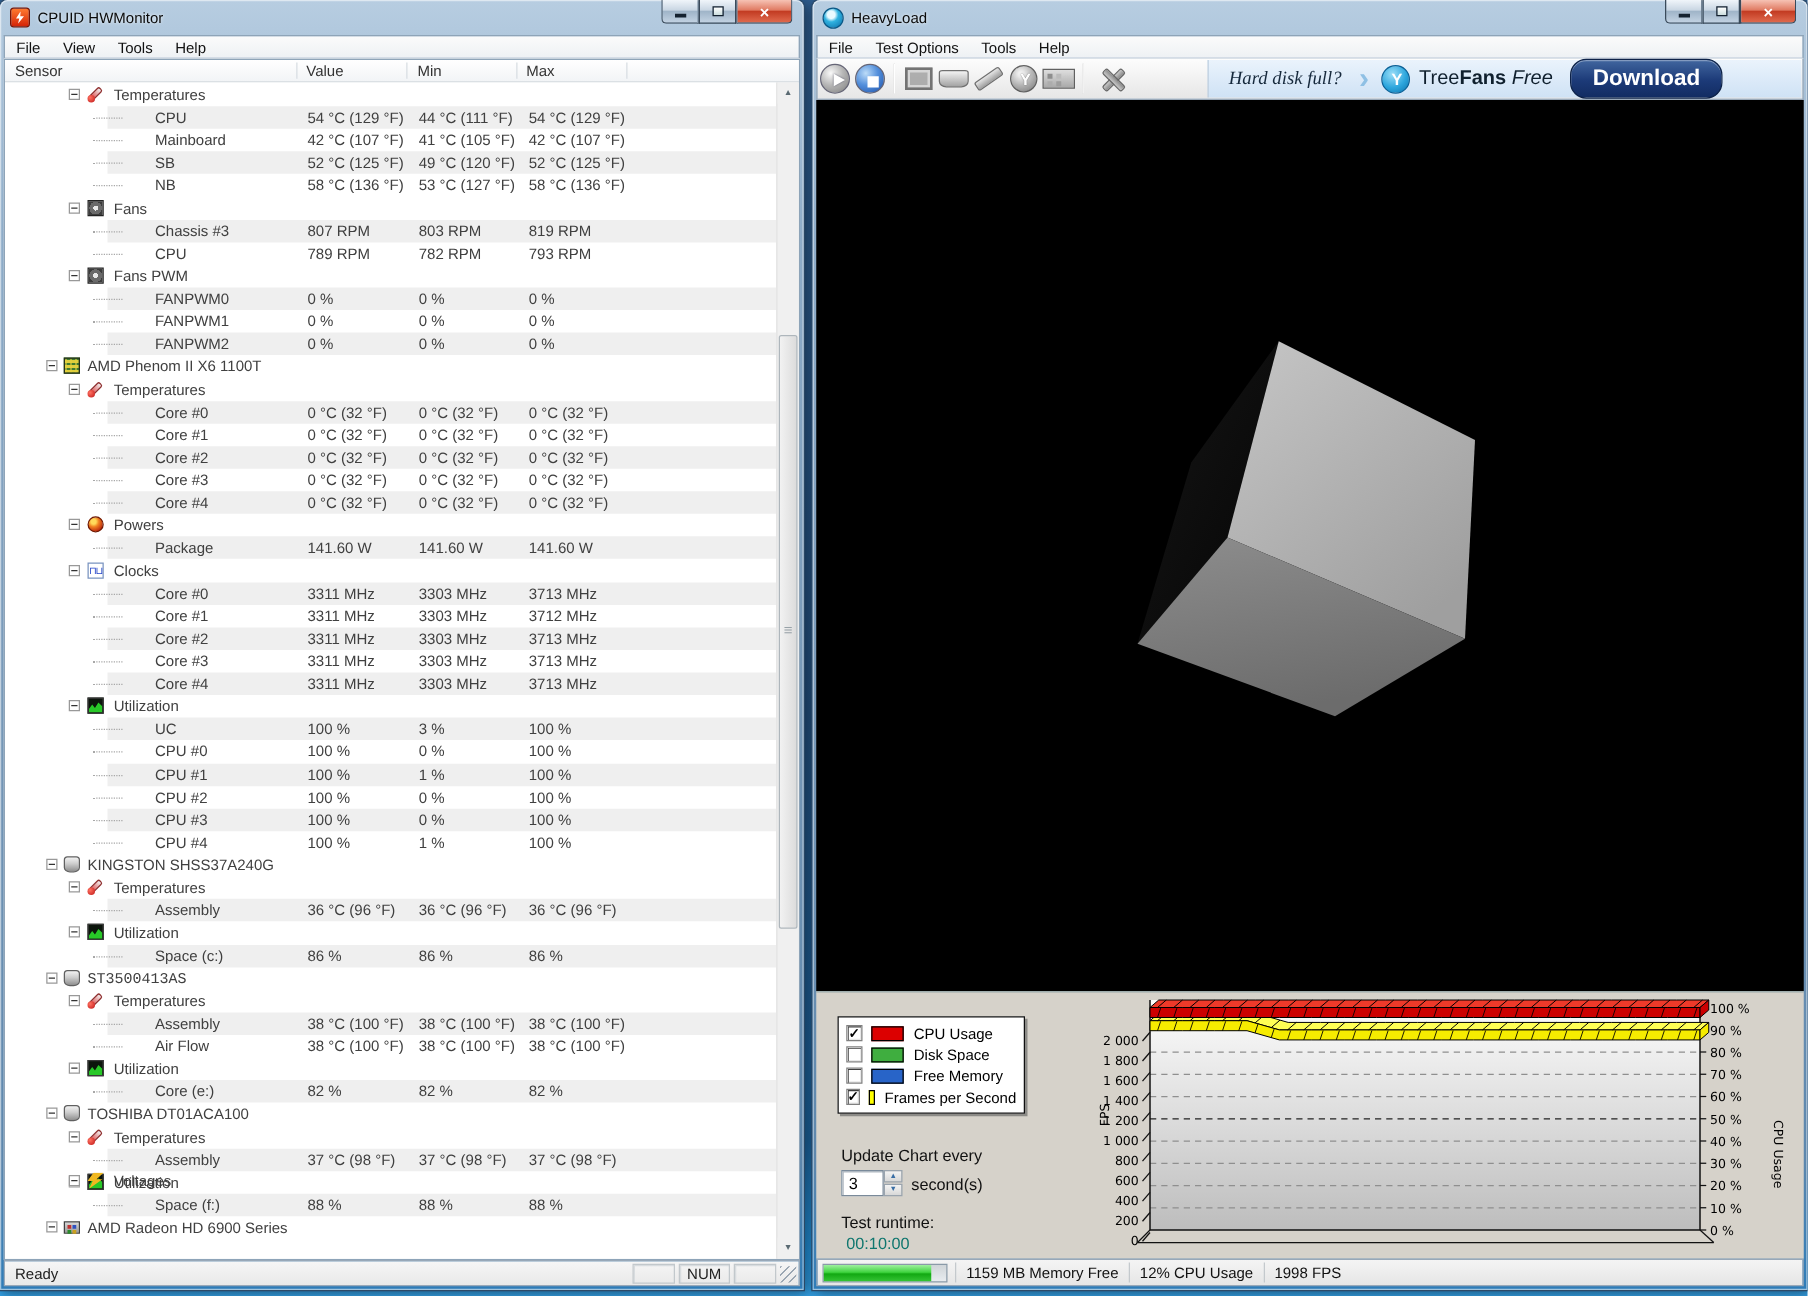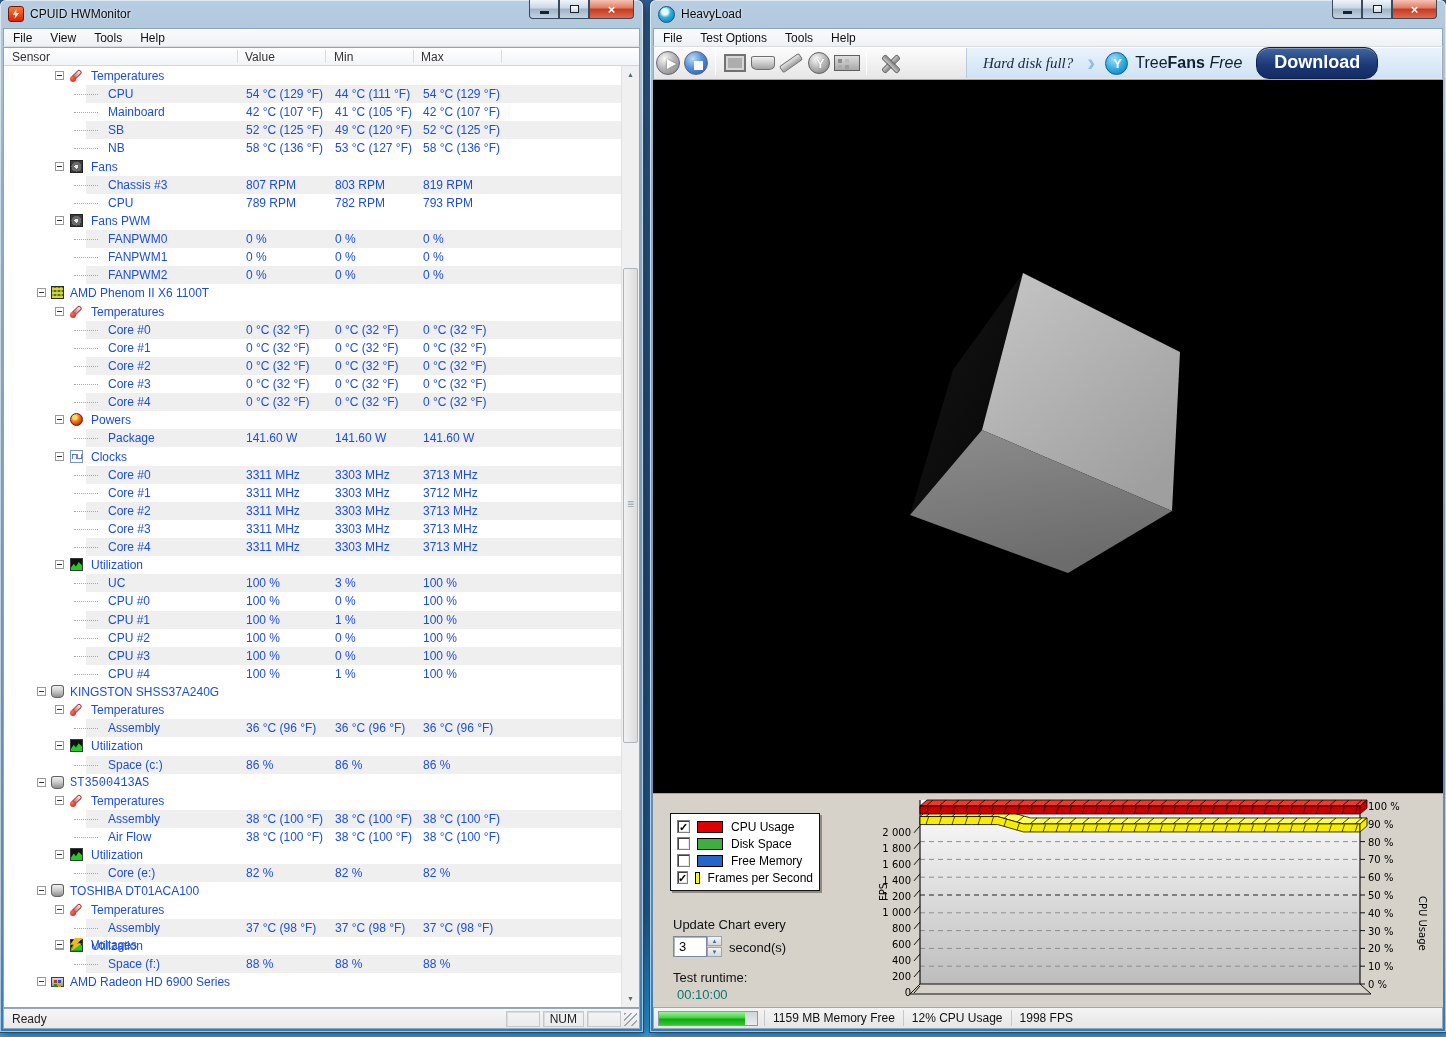--- a/index.html
+++ b/index.html
@@ -29,24 +29,24 @@
   .grip { position:absolute; right:2px; bottom:2px; width:13px; height:13px;
           background:repeating-linear-gradient(135deg,#9aa6b2 0 1.5px,transparent 1.5px 4.5px); }
 
   
   #hw-win { left:0; top:0; width:643px; height:1032px; }
   #hw-body { position:absolute; left:3px; right:3px; top:47px; bottom:24px; background:#fff; border:1px solid #8ea4b8; }
   #hw-header { position:absolute; left:0; right:0; top:0; height:18px; background:linear-gradient(180deg,#ffffff,#f2f4f6); border-bottom:1px solid #cfd6dc; font-size:12px; color:#333; }
   #hw-header .hcell { position:absolute; top:2px; }
   #hw-header .hsep { position:absolute; top:2px; bottom:2px; width:1px; background:#d7dde2; }
   #sensor-rows { position:absolute; left:0; right:18px; top:18px; bottom:0; overflow:hidden; background:#fff; }
-  .srow { position:absolute; left:0; right:0; height:18px; font-size:12px; color:#1d4ed8; }
+  .srow { position:absolute; left:0; right:0; height:18px; font-size:12px; color:#404040; }
   .srow .shade { position:absolute; left:82px; right:0; top:0; bottom:0; background:#efefef; }
   .srow span { position:absolute; top:2px; white-space:nowrap; }
-  .lbl.l-device { left:66px; } .lbl.l-group { left:87px; } .lbl.l-leaf { left:104px; }
+  .lbl.l-device { left:66px; } .lbl.l-group { left:87px; } .lbl.l-leaf { left:120px; }
   .val { width:88px; }
   .expand { width:9px; height:9px; top:4px !important; background:#fff; border:1px solid #999; }
   .expand::before { content:''; position:absolute; left:1px; top:3px; width:5px; height:1px; background:#333; }
   .expand.xd { left:33px; } .expand.xg { left:51px; }
   .stub { left:70px; width:24px; height:1px; top:9px !important; border-top:1px dotted #a8a8a8; }
 
   .ticon { width:13px; height:13px; top:2px !important; }
   .ticon.pd { left:47px; } .ticon.pg { left:66px; }
   .ic-temperature::before { content:''; position:absolute; left:4px; top:0px; width:3px; height:10px; background:linear-gradient(180deg,#f0f0f0,#e04040); border:1px solid #903030; border-radius:2px; transform:rotate(45deg); }
   .ic-temperature::after { content:''; position:absolute; left:0px; top:7px; width:6px; height:6px; background:radial-gradient(circle at 35% 35%,#ff7060,#c01818); border-radius:50%; }

